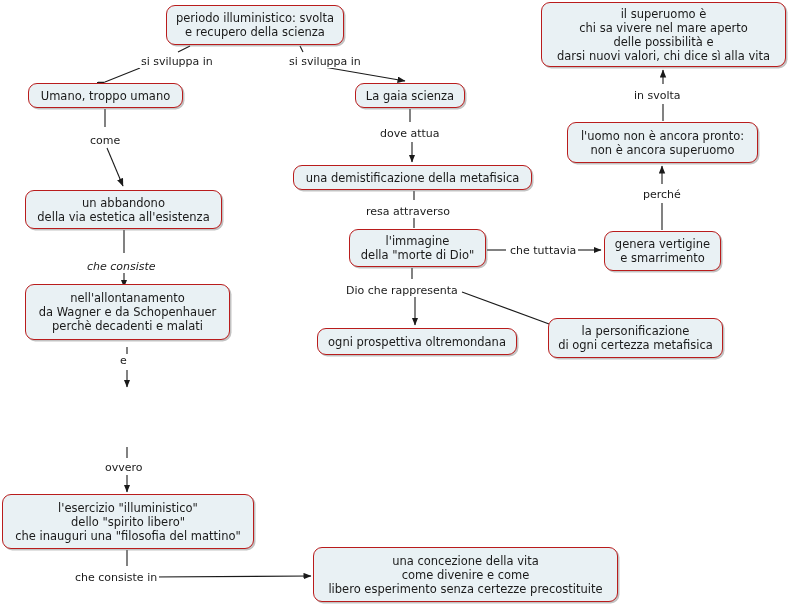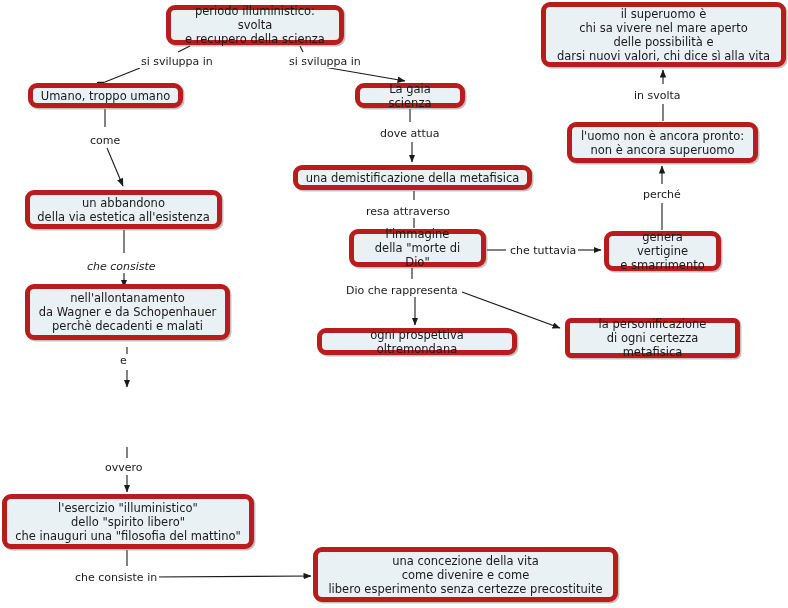--- a/index.html
+++ b/index.html
@@ -20,21 +20,21 @@
     left: 0;
     top: 0;
     width: 788px;
     height: 608px;
     pointer-events: none;
   }
   .node {
     position: absolute;
     box-sizing: border-box;
     background: #e9f1f4;
-    border: 5px solid #b91c1c;
+    border: 1px solid #b91c1c;
     border-radius: 9px;
     color: #1a1a1a;
     font-size: 11.5px;
     line-height: 14px;
     text-align: center;
     display: flex;
     align-items: center;
     justify-content: center;
     padding: 2px 7px;
     box-shadow: 1.5px 1.5px 0px rgba(120,120,120,0.45);
@@ -128,21 +128,21 @@
 
   <div class="node" style="left:355px; top:83px; width:110px; height:25px;">La gaia scienza</div>
 
   <div class="node" style="left:293px; top:165px; width:239px; height:25px;">una demistificazione della metafisica</div>
 
   <div class="node" style="left:349px; top:229px; width:137px; height:38px;">l'immagine
 della "morte di Dio"</div>
 
   <div class="node" style="left:317px; top:328px; width:200px; height:27px;">ogni prospettiva oltremondana</div>
 
-  <div class="node" style="left:565px; top:318px; width:175px; height:40px;border-radius:6px;">la personificazione
+  <div class="node" style="left:548px; top:318px; width:175px; height:40px;">la personificazione
 di ogni certezza metafisica</div>
 
   <div class="node" style="left:604px; top:231px; width:117px; height:40px;">genera vertigine
 e smarrimento</div>
 
   <div class="node" style="left:567px; top:122px; width:191px; height:41px;">l'uomo non è ancora pronto:
 non è ancora superuomo</div>
 
   <div class="node" style="left:541px; top:2px; width:245px; height:65px;">il superuomo è
 chi sa vivere nel mare aperto

